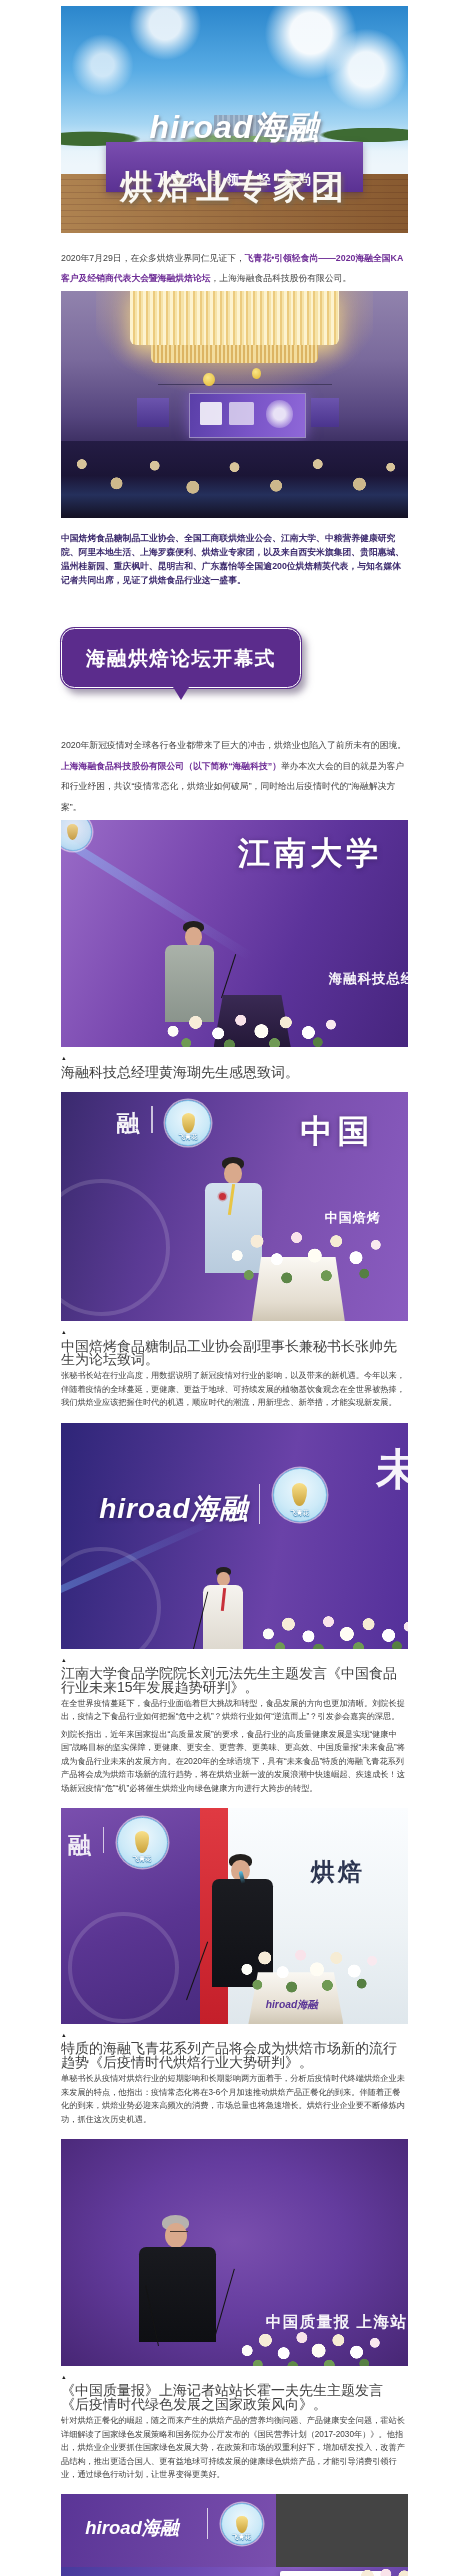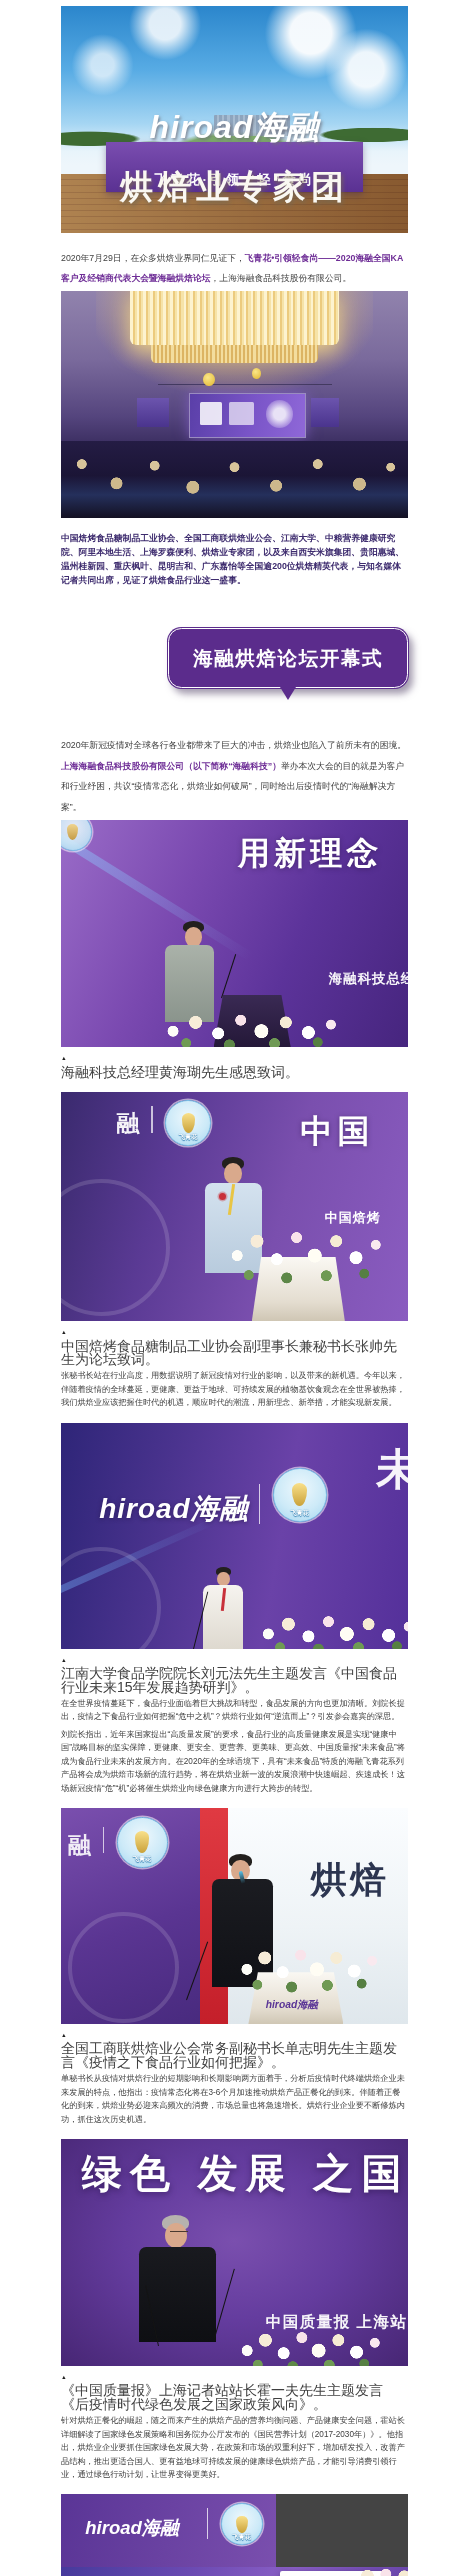--- a/index.html
+++ b/index.html
@@ -10,21 +10,21 @@
   .wtxt{color:#fff;font-weight:bold;white-space:nowrap;}
   
   .p-intro{font-size:8.8px;line-height:20.6px;margin:14.4px 0 0 0;color:#3f3f3f;}
   .em-purple{color:#6e2d96;font-weight:bold;}
   .p-purple{font-size:8.8px;line-height:14px;font-weight:bold;color:#3d2b6e;margin:13.4px 0 0 0;}
   .marker{font-size:5.7px;color:#1f1f1f;margin:8.2px 0 0 0;height:7.2px;line-height:7.2px;}
   .caption{font-size:14px;line-height:13.4px;margin:3.1px 0 0 0;}
   .pbody{font-size:8.2px;line-height:13.4px;margin:3.1px 0 0 0;}
   .pbody+.pbody{margin-top:4.1px;}
   
-  .banner-row{display:flex;justify-content:flex-end;margin:41px 0 0 0;}
+  .banner-row{display:flex;justify-content:flex-start;margin:41px 0 0 0;}
   .banner{position:relative;background:#5b2c8c;border:1.5px solid #ffffff;box-shadow:0 0 0 1px #5b2c8c,4.6px 5.7px 7.2px rgba(90,75,110,.55);border-radius:13.4px;padding:15.5px 24px;}
   .banner-label{font-size:19.6px;font-weight:bold;color:#ffffff;letter-spacing:1.5px;white-space:nowrap;}
   .banner-tail{position:absolute;left:50%;bottom:-12.4px;transform:translateX(-50%);width:0;height:0;border-left:8.8px solid transparent;border-right:8.8px solid transparent;border-top:13.4px solid #5b2c8c;}
   
   .badge{position:absolute;border-radius:50%;background:radial-gradient(circle at 50% 38%,#eef8fd 0%,#cdeaf8 55%,#a5d6ef 100%);border:1.5px solid #7cc4e8;box-shadow:0 0 0 1.5px rgba(255,255,255,.55);display:flex;align-items:center;justify-content:center;}
   .badge-drop{width:30%;height:44%;background:linear-gradient(180deg,#f9e08a 0%,#caa23a 100%);border-radius:50% 50% 50% 50%/30% 30% 70% 70%;}
   .badge-txt{position:absolute;bottom:6%;width:100%;text-align:center;font-size:6.2px;font-weight:bold;color:#fff;text-shadow:0 0 1px #2a7ab0,0 0.5px 1px #2a7ab0;}
   .flw{position:absolute;background-image:
     radial-gradient(circle at 8% 55%,#fdfdf8 0 5.2px,transparent 5.7px),
     radial-gradient(circle at 20% 35%,#f7ecd8 0 6.2px,transparent 6.7px),
@@ -112,21 +112,21 @@
   </div>
 
   <p class="p-intro" style="margin-top:47px;"><span>2020年新冠疫情对全球各行各业都带来了巨大的冲击，烘焙业也陷入了前所未有的困境。</span><span class="em-purple">上海海融食品科技股份有限公司（以下简称“海融科技”）</span><span>举办本次大会的目的就是为客户和行业纾困，共议“疫情常态化，烘焙业如何破局”，同时给出后疫情时代的“海融解决方案”。</span></p>
 
   <figure class="photo" style="height:227px;margin:2.6px 0 0 0;">
     <div class="ab" style="inset:0;background:linear-gradient(115deg,#9a6cc8 0%,#7a49b0 35%,#5c339a 65%,#46257e 100%);"></div>
     <div class="ab" style="left:-10%;top:30%;width:70%;height:9.3px;background:linear-gradient(90deg,rgba(140,200,255,.55),rgba(140,200,255,0));transform:rotate(32deg);"></div>
     <div class="badge" style="left:-7.2px;top:-7.2px;width:36px;height:36px;opacity:.9;">
         <div class="badge-drop"></div>
       </div>
-    <div class="ab wtxt" style="left:51%;top:5%;font-size:32px;letter-spacing:4.1px;text-shadow:0 1px 5.2px rgba(40,20,70,.5);">用新理念</div>
+    <div class="ab wtxt" style="left:51%;top:5%;font-size:32px;letter-spacing:4.1px;text-shadow:0 1px 5.2px rgba(40,20,70,.5);">江南大学</div>
     <div class="ab wtxt" style="right:-7.2px;top:66%;font-size:13.4px;letter-spacing:1px;opacity:.95;">海融科技总经</div>
     <div class="hair" style="left:35.2%;top:44.5%;width:20.6px;height:11.3px;"></div>
     <div class="head" style="left:35.8%;top:47%;width:16.5px;height:19.6px;"></div>
     <div class="torso" style="left:30%;top:55%;width:49px;height:77px;background:linear-gradient(180deg,#aab2a9 0%,#8a948c 100%);"></div>
     <div class="micline" style="left:46%;top:58%;height:46px;transform:rotate(18deg);"></div>
     <div class="pod" style="left:44%;top:77%;width:77px;height:52px;background:linear-gradient(180deg,#3a2a54,#241838);clip-path:polygon(12% 0,88% 0,100% 100%,0 100%);"></div>
     <div class="flw" style="left:28%;right:18%;bottom:-4.1px;height:44px;"></div>
   </figure>
 
   <div class="marker">▲</div>
@@ -184,38 +184,37 @@
     <div class="ab" style="left:0;top:0;bottom:0;width:40%;background:linear-gradient(160deg,#7a4fae 0%,#5a3592 55%,#482a7e 100%);"></div>
     <div class="ring" style="left:2%;top:48%;width:103px;height:103px;"></div>
     <div class="ab wtxt" style="left:2%;top:10%;font-size:23px;opacity:.9;">融</div>
     <div class="ab" style="left:12%;top:9%;width:1.5px;height:26px;background:rgba(255,255,255,.7);"></div>
     <div class="badge" style="left:16%;top:4%;width:49px;height:49px;">
         <div class="badge-drop"></div>
         <span class="badge-txt">飞青花</span>
       </div>
     <div class="ab" style="left:40%;top:0;bottom:0;width:8%;background:linear-gradient(180deg,#e03a42,#c41f2a);"></div>
     <div class="ab" style="left:48%;right:0;top:0;bottom:0;background:linear-gradient(180deg,#fbfdff 0%,#eef3f6 55%,#dfe7ec 100%);"></div>
-    <div class="ab" style="left:72%;top:22%;font-size:36px;font-weight:bold;color:#2c3550;letter-spacing:3.1px;white-space:nowrap;">烘焙</div>
+    <div class="ab" style="left:72%;top:22%;font-size:24px;font-weight:bold;color:#2c3550;letter-spacing:3.1px;white-space:nowrap;">烘焙</div>
     <div class="hair" style="left:48.4%;top:21.5%;width:23px;height:13.4px;"></div>
     <div class="head" style="left:49%;top:24%;width:18.5px;height:21.6px;"></div>
     <div class="torso" style="left:43.5%;top:33%;width:61px;height:108px;background:linear-gradient(180deg,#1b1c21 0%,#101116 100%);"></div>
     <div class="ab" style="left:51.5%;top:29%;width:4.1px;height:13.4px;background:linear-gradient(#59c2e8,#17181c);border-radius:2.1px;transform:rotate(-14deg);"></div>
     <div class="micline" style="left:36%;top:60%;height:62px;transform:rotate(20deg);"></div>
     <div class="pod" style="left:54%;top:76%;width:95px;height:52px;"></div>
     <div class="ab" style="left:59%;top:88%;font-size:10.3px;font-weight:bold;font-style:italic;color:#5a3596;white-space:nowrap;">hiroad海融</div>
     <div class="flw" style="left:50%;width:149px;top:60%;height:57px;"></div>
   </figure>
 
   <div class="marker">▲</div>
-  <p class="caption">全国工商联烘焙业公会常务副秘书长单志明先生主题发言《疫情之下食品行业如何把握》。</p>
+  <p class="caption">特质的海融飞青花系列产品将会成为烘焙市场新的流行趋势《后疫情时代烘焙行业大势研判》。</p>
   <p class="pbody">单秘书长从疫情对烘焙行业的短期影响和长期影响两方面着手，分析后疫情时代终端烘焙企业未来发展的特点，他指出：疫情常态化将在3-6个月加速推动烘焙产品正餐化的到来。伴随着正餐化的到来，烘焙业势必迎来高频次的消费，市场总量也将急速增长。烘焙行业企业要不断修炼内功，抓住这次历史机遇。</p>
 
   <figure class="photo" style="height:227px;margin:13px 0 0 0;">
     <div class="ab" style="inset:0;background:radial-gradient(ellipse at 50% 45%,#7a4fae 0%,#643c9e 45%,#472674 100%);"></div>
-    <div class="ab wtxt" style="left:6%;top:3%;font-size:40px;letter-spacing:8.2px;text-shadow:0 1.5px 6.2px rgba(35,15,65,.55);">绿色 发展 之国</div>
     <div class="hair" style="left:29%;top:33.5%;width:27px;height:15.5px;background:#b6b2ae;"></div>
     <div class="head" style="left:30%;top:37%;width:21.6px;height:25px;"></div>
     <div class="ab" style="left:31.5%;top:40.5%;width:17.5px;height:1.5px;background:#4a3a30;"></div>
     <div class="torso" style="left:22.5%;top:47.5%;width:77px;height:95px;background:linear-gradient(180deg,#191a1f 0%,#0e0f13 100%);"></div>
     <div class="micline" style="left:44%;top:56%;height:72px;transform:rotate(16deg);"></div>
     <div class="micline" style="left:28%;top:64%;height:62px;transform:rotate(-12deg);"></div>
     <div class="ab wtxt" style="left:59%;top:76%;font-size:15.5px;letter-spacing:1.5px;opacity:.95;">中国质量报 上海站</div>
     <div class="flw" style="left:50%;right:6%;bottom:-8.2px;height:52px;"></div>
   </figure>
 

